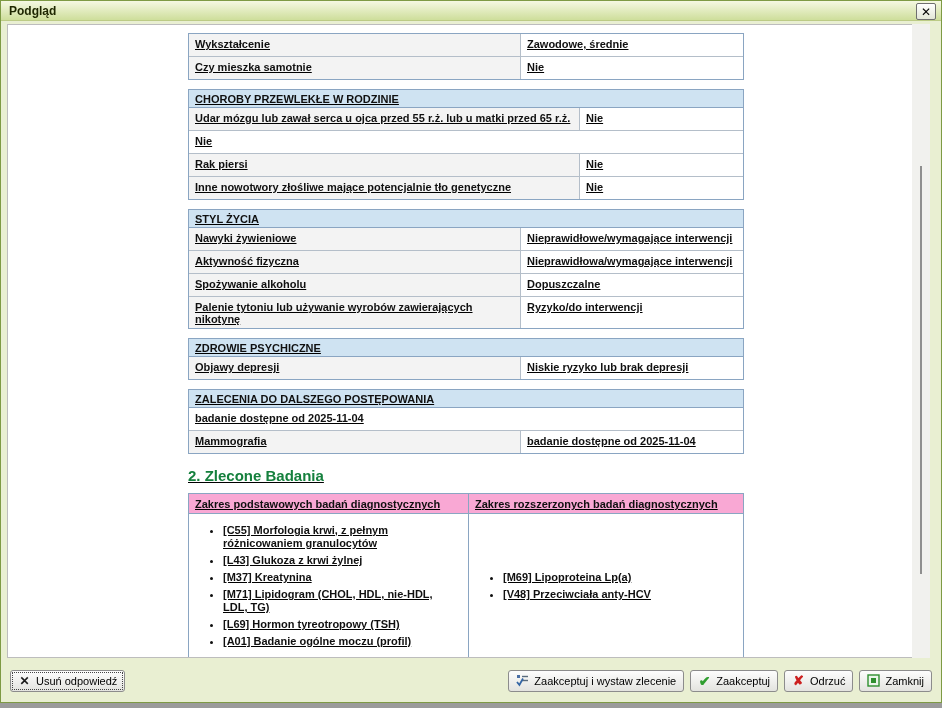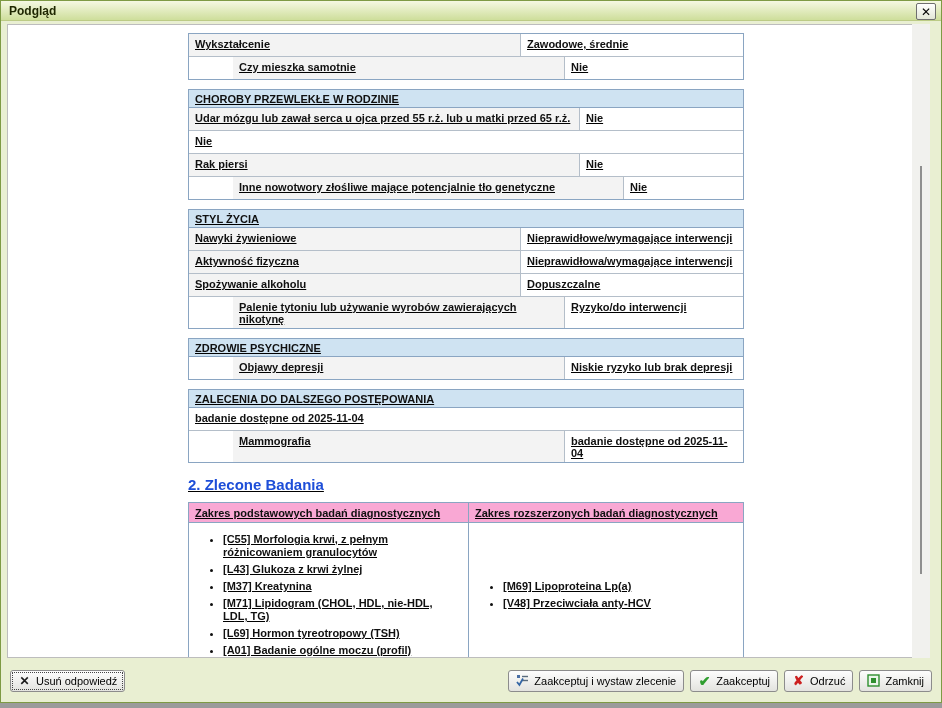--- a/index.html
+++ b/index.html
@@ -44,32 +44,32 @@
   }
   
   .doc{position:absolute;left:180px;top:8px;width:556px;text-decoration:underline;}
   .sec{border:1px solid #8aa5c2;margin-bottom:9px;box-sizing:border-box;}
   .sec-header{
     background:#cfe3f2;border-bottom:1px solid #8aa5c2;
     font-size:11px;font-weight:bold;color:#101010;
     padding:3px 6px 2px 6px;
   }
   .row{display:flex;border-bottom:1px solid #b4bec9;min-height:22px;}
-  .row:last-child{border-bottom:none;margin-left:44px;}
+  .row:last-child{border-bottom:none;}
   .cell-label{
     background:#f3f3f3;border-right:1px solid #b4bec9;
     padding:4px 6px 3px 6px;font-size:11px;font-weight:bold;color:#101010;
     box-sizing:border-box;flex:0 0 auto;
   }
   .cell-value{
     padding:4px 6px 3px 6px;font-size:11px;font-weight:bold;color:#101010;
     flex:1;background:#fff;
   }
   .h2{
-    color:#1d4ed8;font-size:15px;font-weight:bold;
+    color:#15803d;font-size:15px;font-weight:bold;
     margin:13px 0 9px 0;
   }
   
   .orders{border:1px solid #8aa5c2;display:grid;grid-template-columns:280px 1fr;}
   .orders-header{
     font-size:11px;font-weight:bold;color:#101010;background:#f9a8d4;
     padding:4px 6px 3px 6px;border-bottom:1px solid #8aa5c2;
   }
   .orders-header.first{border-right:1px solid #8aa5c2;}
   .orders-cell{

